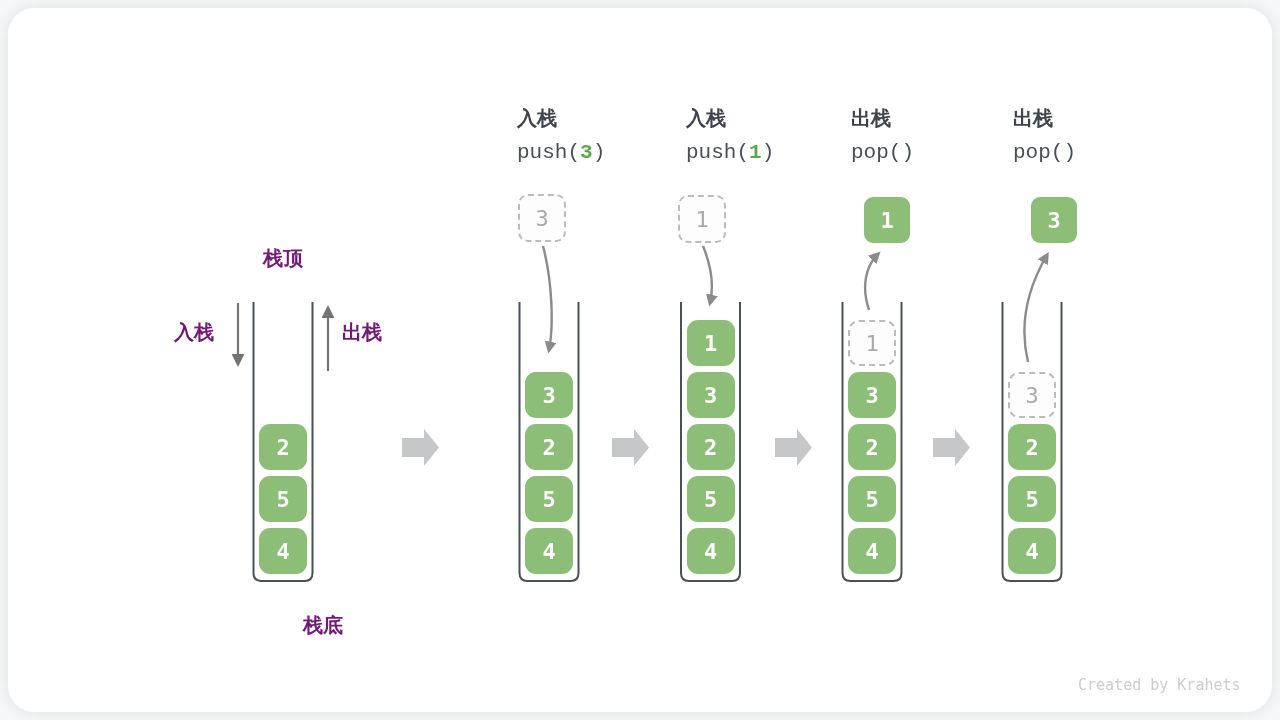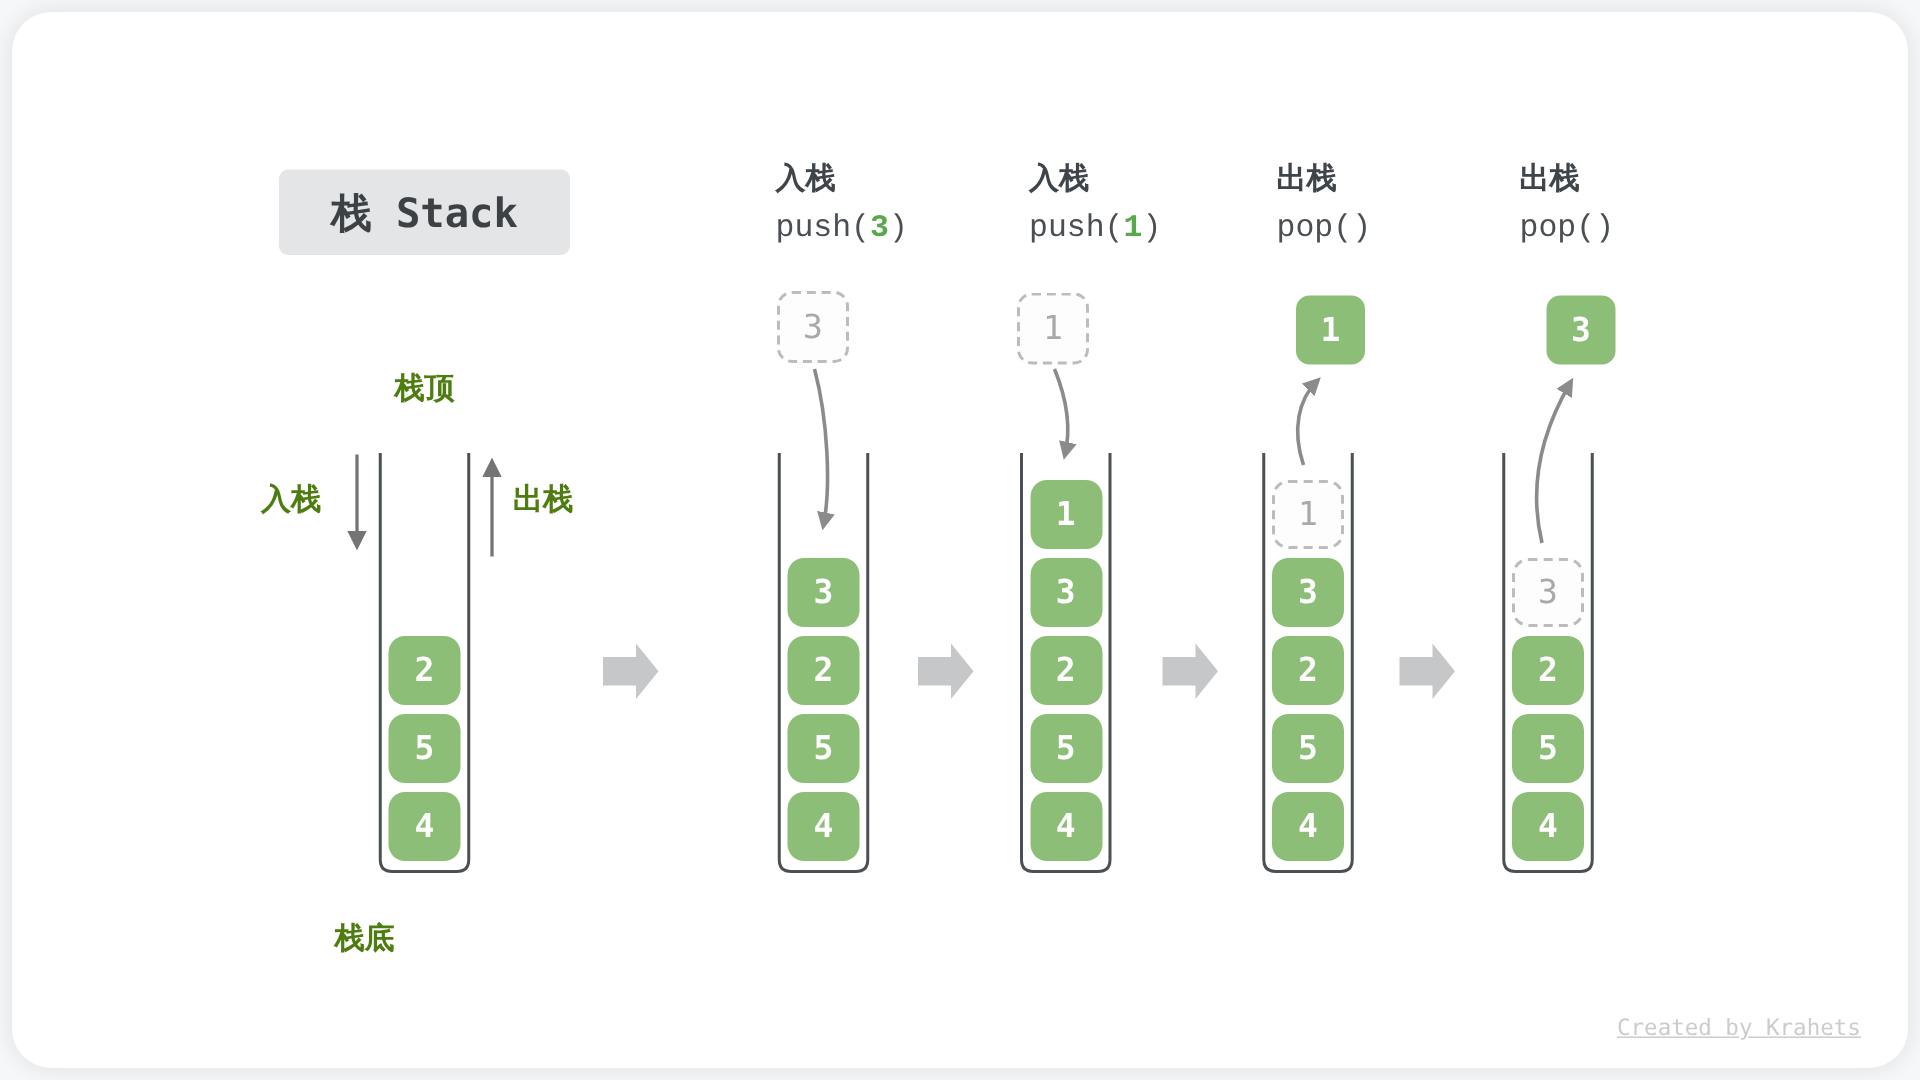--- a/index.html
+++ b/index.html
@@ -9,39 +9,39 @@
   .canvas{position:absolute;left:0;top:0;width:1280px;height:720px;}
   svg.overlay{position:absolute;left:0;top:0;z-index:1;}
   .title-box{position:absolute;left:186px;top:113px;width:194px;height:57px;background:#e4e5e7;
     border-radius:6px;display:flex;align-items:center;justify-content:center;z-index:2;
     font-family:"DejaVu Sans Mono","Liberation Mono",monospace;font-size:27px;font-weight:700;color:#3c4146;}
   .op{position:absolute;top:106px;z-index:2;}
   .op-cn{font-size:20px;font-weight:700;color:#3f444a;line-height:24px;margin-bottom:10px;}
   .op-code{font-family:Liberation Mono, monospace;font-size:21px;color:#4a4f54;line-height:26px;}
   .op-code .arg{color:#5aa84d;font-weight:700;}
   .op1{left:517px;} .op2{left:686px;} .op3{left:851px;} .op4{left:1013px;}
-  .side-label{position:absolute;z-index:2;font-size:20px;font-weight:700;color:#4d7c0f;}
+  .side-label{position:absolute;z-index:2;font-size:20px;font-weight:700;color:#701a75;}
   .lbl-top{left:223px;top:245px;width:120px;text-align:center;}
-  .lbl-bottom{left:223px;top:612px;width:120px;text-align:left;}
+  .lbl-bottom{left:223px;top:612px;width:120px;text-align:right;}
   .lbl-push{left:174px;top:319px;}
   .lbl-pop{left:342px;top:319px;}
   .sbox{position:absolute;width:48px;height:46px;background:#8cbe77;border-radius:11px;z-index:2;
     display:flex;align-items:center;justify-content:center;color:#ffffff;font-weight:700;font-size:22px;
     font-family:"DejaVu Sans Mono","Liberation Mono",monospace;}
   .sbox.ghost{background:#fdfdfd;border:2px dashed #bcbcbc;color:#a9a9a9;font-weight:400;box-sizing:border-box;}
   .float-ghost{position:absolute;width:48px;height:48px;box-sizing:border-box;background:#fdfdfd;
     border:2px dashed #bcbcbc;border-radius:10px;z-index:2;display:flex;align-items:center;justify-content:center;
     color:#a9a9a9;font-size:22px;font-family:"DejaVu Sans Mono","Liberation Mono",monospace;}
   .float-green{position:absolute;width:46px;height:46px;background:#8cbe77;border-radius:9px;z-index:2;
     display:flex;align-items:center;justify-content:center;color:#ffffff;font-weight:700;font-size:22px;
     font-family:"DejaVu Sans Mono","Liberation Mono",monospace;}
   .fg1{left:518px;top:194px;} .fg2{left:678px;top:195px;}
   .fo1{left:864px;top:197px;} .fo2{left:1031px;top:197px;}
   .watermark{position:absolute;left:1078px;top:676px;z-index:2;color:#cccccc;font-size:15px;
-    font-family:"DejaVu Sans Mono","Liberation Mono",monospace;text-decoration:underline;}
+    font-family:"DejaVu Sans Mono","Liberation Mono",monospace;}
 </style>
 </head>
 <body>
 
 <div class="card"></div>
 <div class="canvas">
 
   <svg class="overlay" width="1280" height="720" viewBox="0 0 1280 720">
     <defs>
       <marker id="ah-curve" viewBox="0 0 10 10" refX="7" refY="5" markerWidth="12" markerHeight="12" markerUnits="userSpaceOnUse" orient="auto">
@@ -66,21 +66,20 @@
 
     <path d="M869,310 C861,286 866,266 878,254" stroke="#8b8b8b" stroke-width="2.4" fill="none" marker-end="url(#ah-curve)"></path>
     <path d="M1028,362 C1018,320 1030,284 1047,255" stroke="#8b8b8b" stroke-width="2.4" fill="none" marker-end="url(#ah-curve)"></path>
 
     <polygon points="402,438 424,438 424,429 439,447.5 424,466 424,457 402,457" fill="#c6c7c8"></polygon>
     <polygon points="612,438 634,438 634,429 649,447.5 634,466 634,457 612,457" fill="#c6c7c8"></polygon>
     <polygon points="775,438 797,438 797,429 812,447.5 797,466 797,457 775,457" fill="#c6c7c8"></polygon>
     <polygon points="933,438 955,438 955,429 970,447.5 955,466 955,457 933,457" fill="#c6c7c8"></polygon>
   </svg>
 
-  <div class="title-box">栈 Stack</div>
 
   <div class="op op1">
     <div class="op-cn">入栈</div>
     <div class="op-code"><span>push(</span><span class="arg">3</span><span>)</span></div>
   </div>
   <div class="op op2">
     <div class="op-cn">入栈</div>
     <div class="op-code"><span>push(</span><span class="arg">1</span><span>)</span></div>
   </div>
   <div class="op op3">

